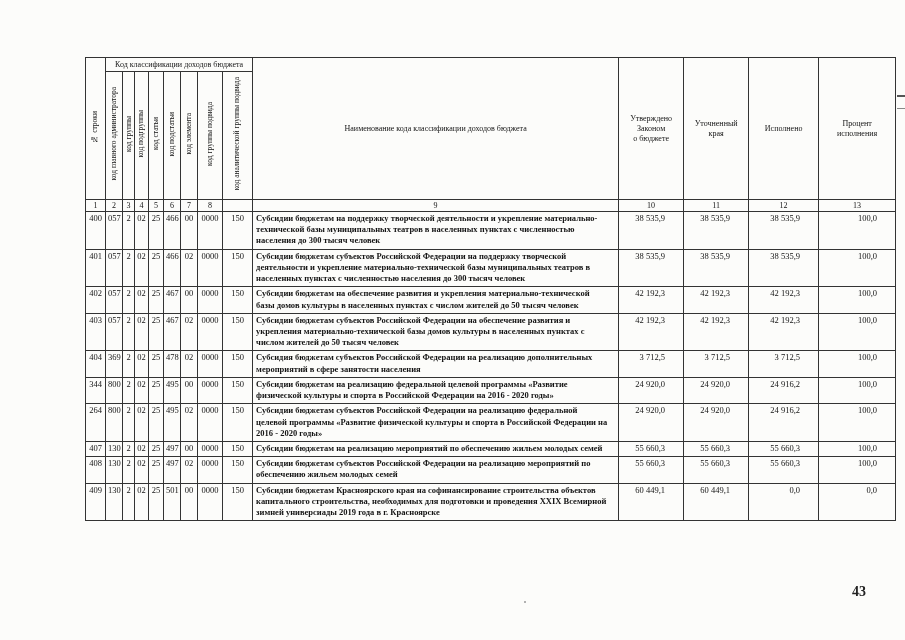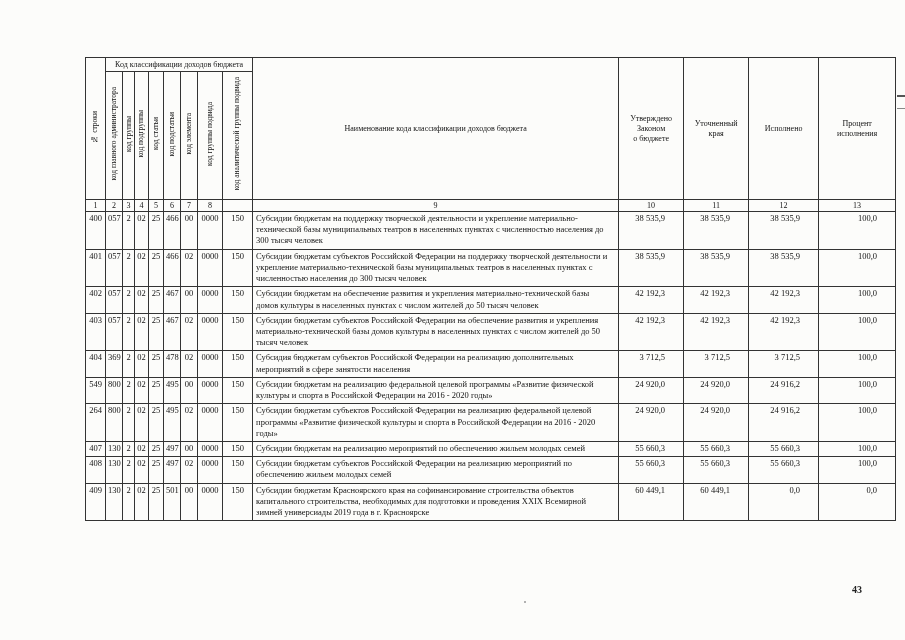--- a/index.html
+++ b/index.html
@@ -32,25 +32,25 @@
   .pre { white-space:pre-line; }
   .nums-row td {
     height:12px; font-size:8px; text-align:center;
     vertical-align:middle; padding:0 1px; line-height:1;
   }
   tbody td {
     vertical-align:top; font-size:8.5px; line-height:1.32;
     padding:1px 2px 2px 2px;
   }
   td.c-center { text-align:center; }
-  td.c-name { text-align:left; padding-left:3px; padding-right:9px; }
+  td.c-name { text-align:left; padding-left:3px; padding-right:9px;font-weight:bold; }
   td.c-amt { text-align:right; padding-right:18px; white-space:nowrap; }
   .pagenum {
     position:absolute; left:852px; top:584px;
-    font-size:10px; font-weight:bold; color:#222;
+    font-size:14px; font-weight:bold; color:#222;
   }
   .artifact { position:absolute; background:#555; }
   .a1 { left:897px; top:95px;  width:8px; height:2px; }
   .a2 { left:897px; top:108px; width:8px; height:1px; background:#888; }
   .a3 { left:524px; top:601px; width:2px; height:2px; background:#999; border-radius:50%; }
 </style>
 </head>
 <body>
 
 <div class="sheet">
@@ -187,21 +187,21 @@
           <td class="c-center">02</td>
           <td class="c-center">0000</td>
           <td class="c-center">150</td>
           <td class="c-name">Субсидия бюджетам субъектов Российской Федерации на реализацию дополнительных мероприятий в сфере занятости населения</td>
           <td class="c-amt">3 712,5</td>
           <td class="c-amt">3 712,5</td>
           <td class="c-amt">3 712,5</td>
           <td class="c-amt">100,0</td>
         </tr>
         <tr>
-          <td class="c-center">549</td>
+          <td class="c-center">344</td>
           <td class="c-center">800</td>
           <td class="c-center">2</td>
           <td class="c-center">02</td>
           <td class="c-center">25</td>
           <td class="c-center">495</td>
           <td class="c-center">00</td>
           <td class="c-center">0000</td>
           <td class="c-center">150</td>
           <td class="c-name">Субсидии бюджетам на реализацию федеральной целевой программы «Развитие физической культуры и спорта в Российской Федерации на 2016 - 2020 годы»</td>
           <td class="c-amt">24 920,0</td>

